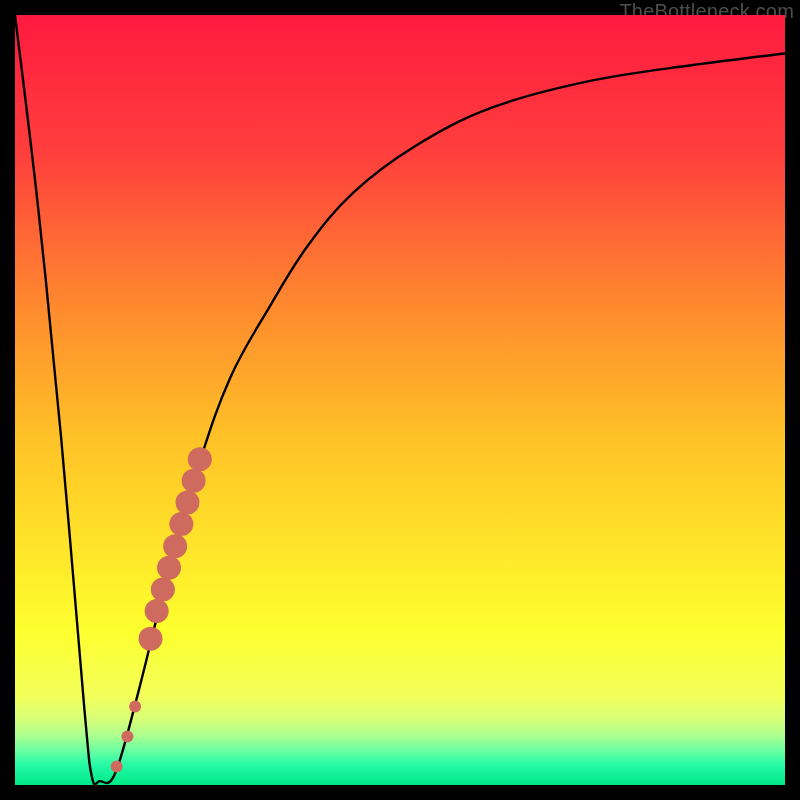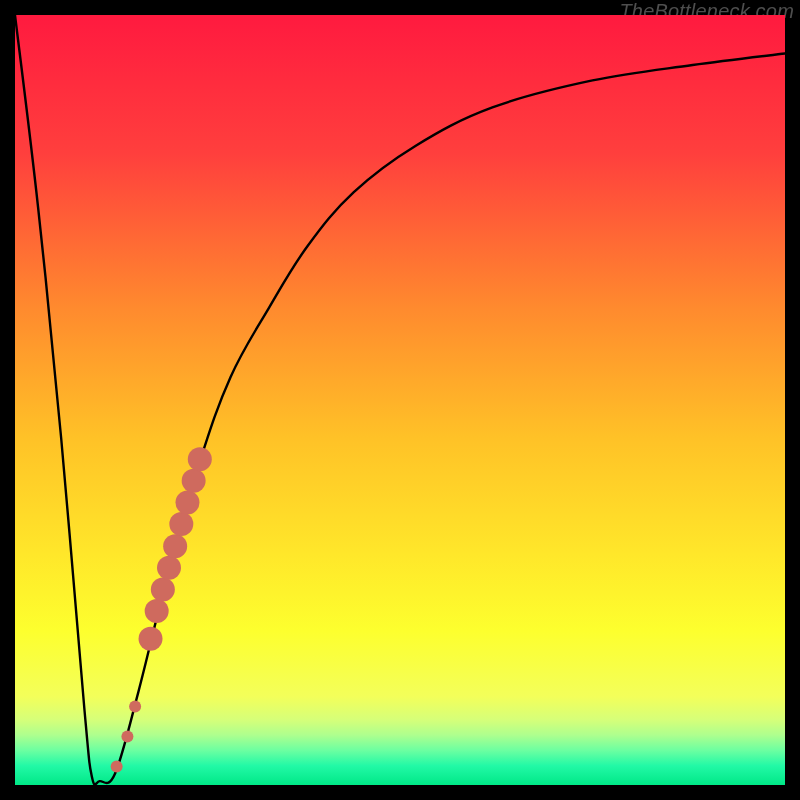--- a/index.html
+++ b/index.html
@@ -8,21 +8,20 @@
     width: 800px;
     height: 800px;
     overflow: hidden;
     background: #000;
     font-family: Arial, Helvetica, sans-serif;
   }
   .stage {
     position: relative;
     width: 800px;
     height: 800px;
-    font-style: italic;
   }
   .plot-outer {
     position: absolute;
     left: 0; top: 0;
     width: 800px;
     height: 800px;
     background: #000;
   }
   .plot-inner {
     position: absolute;

